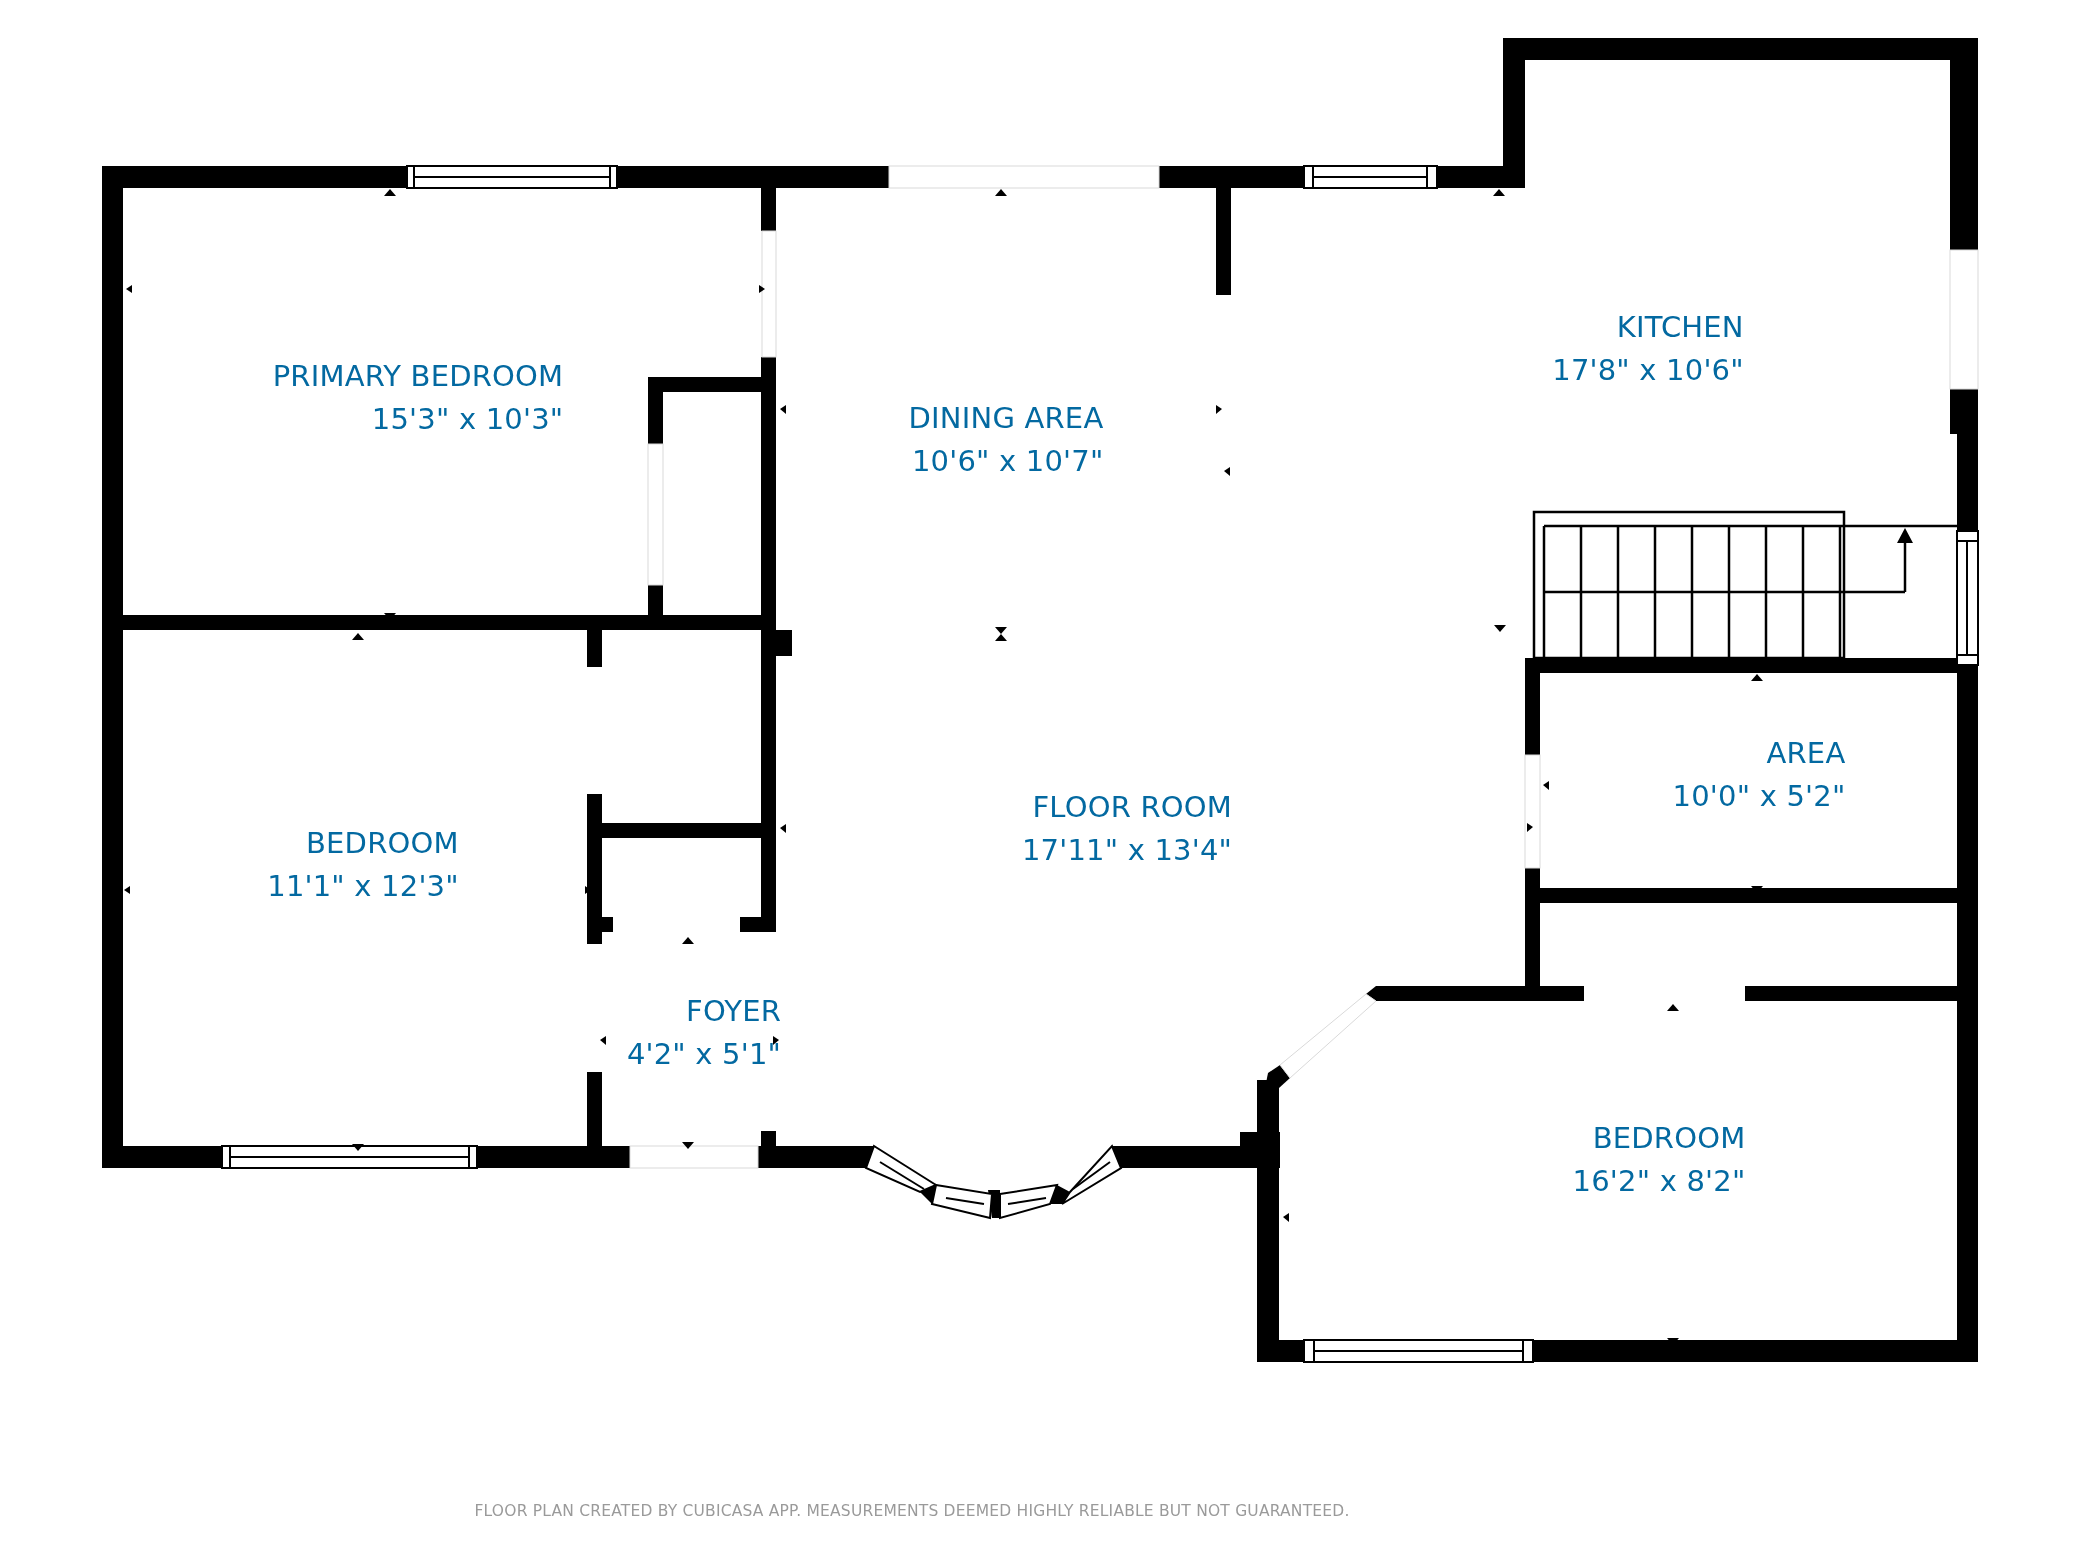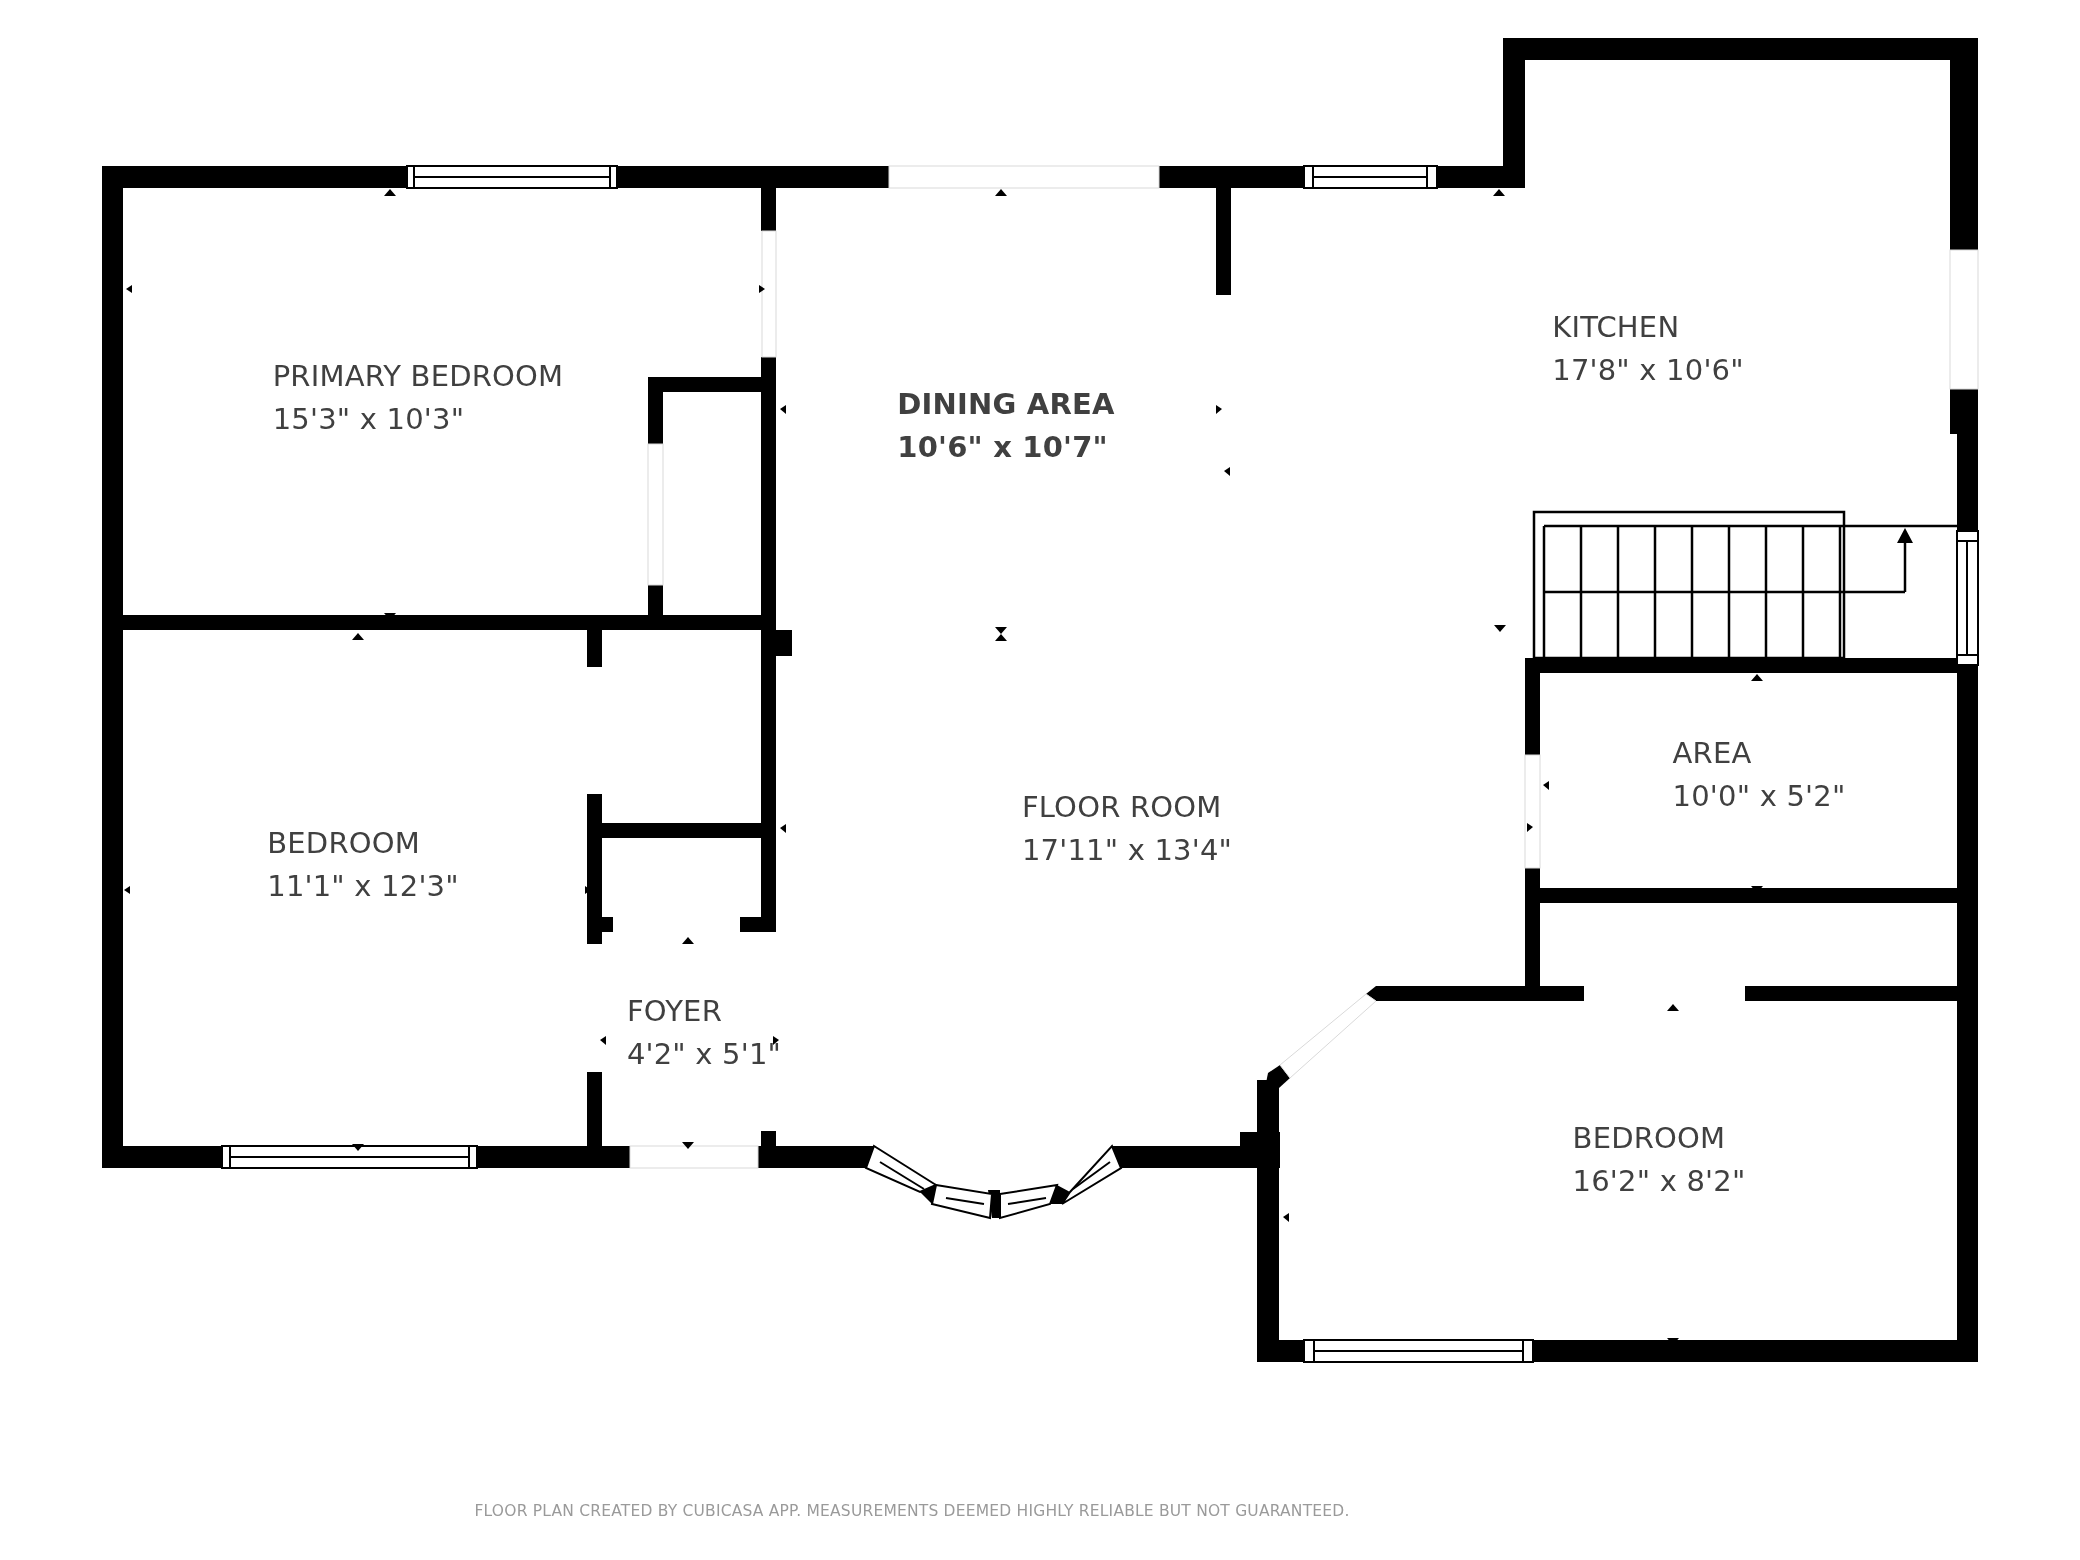--- a/index.html
+++ b/index.html
@@ -4,21 +4,21 @@
 <style>
   html, body { margin: 0; padding: 0; background: #ffffff; }
   body { width: 2080px; height: 1560px; position: relative; overflow: hidden; font-family: "DejaVu Sans", "Liberation Sans", sans-serif; }
   #plan { position: absolute; left: 0; top: 0; }
   .wall { fill: #000000; }
   .win-frame { fill: #ffffff; stroke: #000000; stroke-width: 2; }
   .win-line { stroke: #000000; stroke-width: 2; }
   .opening { fill: #ffffff; stroke: #d9d9d9; stroke-width: 1; }
   .stair-line { stroke: #000000; stroke-width: 2.5; fill: none; }
   .marker { fill: #000000; }
-  .room-label { position: absolute; transform: translateX(-50%); text-align: left; color: #404040; font-size: 29px; line-height: 43px; white-space: nowrap; letter-spacing: 0.2px; }
+  .room-label { position: absolute; transform: translateX(-50%); text-align: right; color: #0369a1; font-size: 29px; line-height: 43px; white-space: nowrap; letter-spacing: 0.2px; }
   .room-label .name, .room-label .dims { display: block; }
   .footer { position: absolute; left: 0; width: 1824px; top: 1502px; text-align: center; color: #9a9a9a; font-size: 15.5px; letter-spacing: 0.2px; }
 </style>
 </head>
 <body>
 
 <svg id="plan" width="2080" height="1560" viewBox="0 0 2080 1560" xmlns="http://www.w3.org/2000/svg">
 
   <g>
 
@@ -203,21 +203,21 @@
 </svg>
 
 <div class="room-label" style="left:418px; top:355px;">
   <span class="name">PRIMARY BEDROOM</span>
   <span class="dims">15'3" x 10'3"</span>
 </div>
 <div class="room-label" style="left:363px; top:822px;">
   <span class="name">BEDROOM</span>
   <span class="dims">11'1" x 12'3"</span>
 </div>
-<div class="room-label" style="left:1006px; top:383px;font-weight:bold;">
+<div class="room-label" style="left:1006px; top:397px;">
   <span class="name">DINING AREA</span>
   <span class="dims">10'6" x 10'7"</span>
 </div>
 <div class="room-label" style="left:1648px; top:306px;">
   <span class="name">KITCHEN</span>
   <span class="dims">17'8" x 10'6"</span>
 </div>
 <div class="room-label" style="left:1127px; top:786px;">
   <span class="name">FLOOR ROOM</span>
   <span class="dims">17'11" x 13'4"</span>

